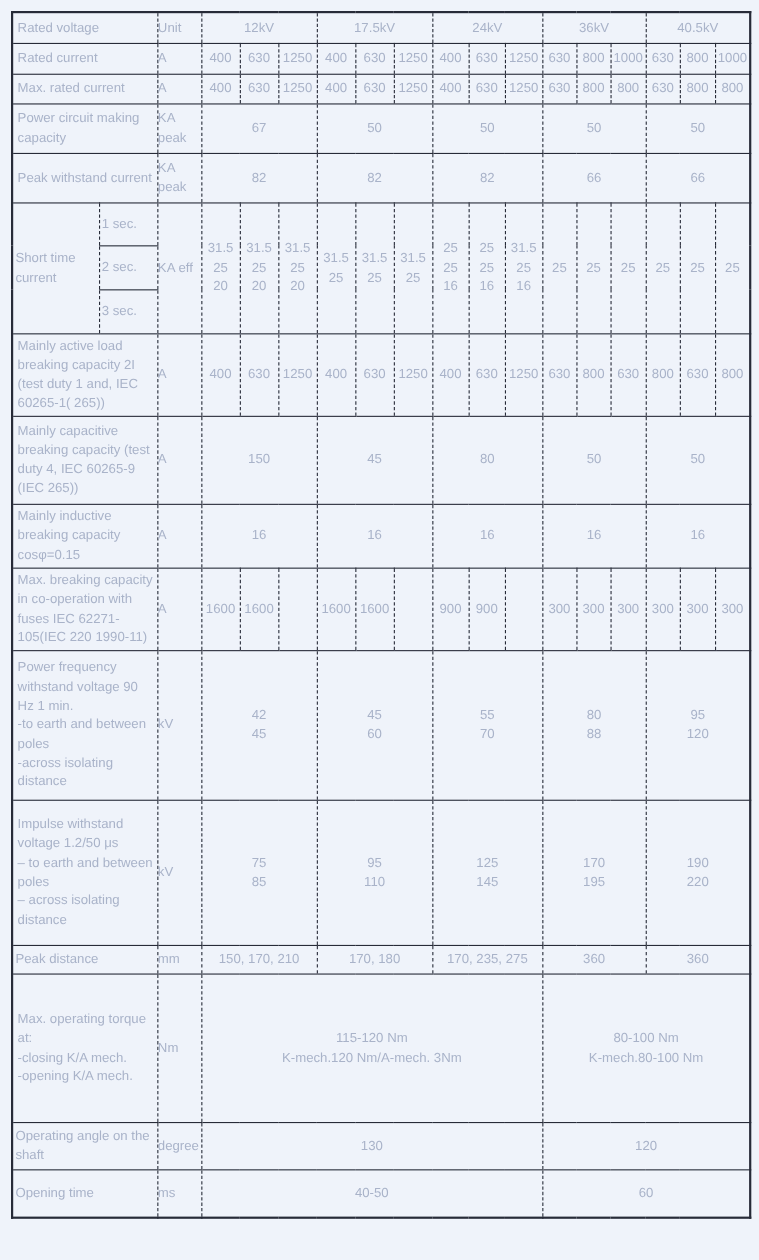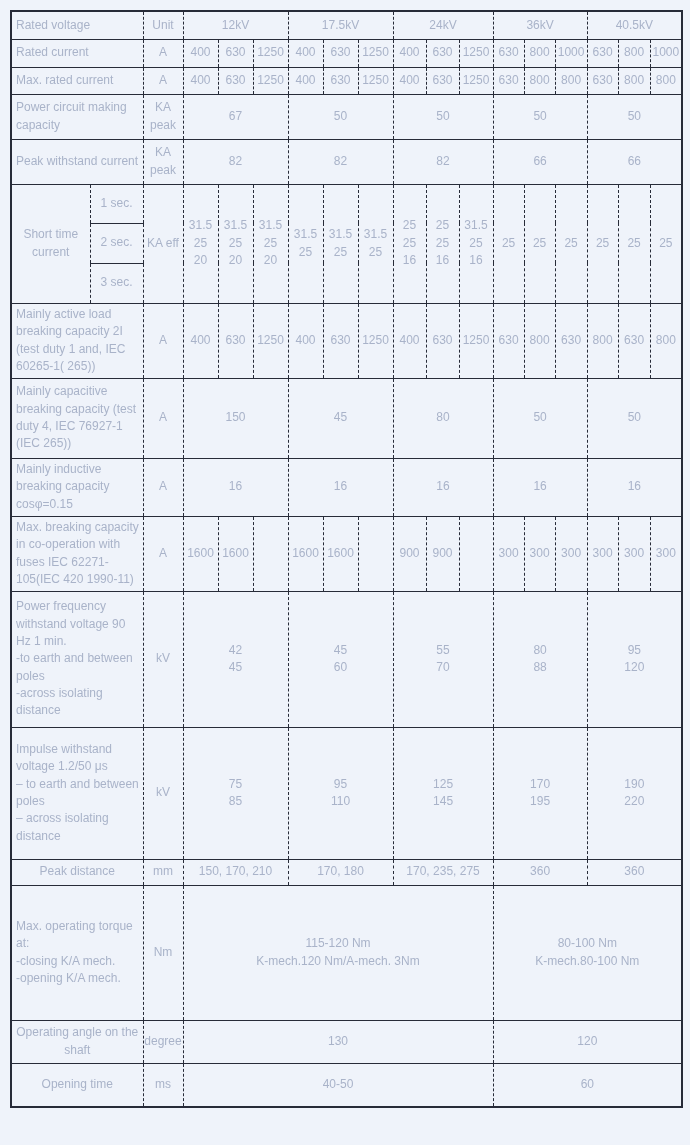--- a/index.html
+++ b/index.html
@@ -22,22 +22,22 @@
     border-right:1px dashed #272b38;
     color:#a9b3c9;
     font-size:12px;
     line-height:1.45;
     white-space:pre-line;
     vertical-align:middle;
     padding:2px 2px;
     overflow:hidden;
   }
   td.lbl{text-align:left;padding-left:4px;padding-right:3px;}
-  td.c{text-align:center;}
-  td.u{text-align:center;padding:2px 0;}
+  td.c{}
+  td.u{text-align:left;padding:2px 0;}
   td.v{text-align:center;padding:2px 1px;}
 </style>
 </head>
 <body>
 
 <div class="wrap">
 <table>
   <colgroup>
     <col style="width:79px">
         <col style="width:53px">
@@ -186,41 +186,41 @@
     <td class="v">1250</td>
     <td class="v">630</td>
     <td class="v">800</td>
     <td class="v">630</td>
     <td class="v">800</td>
     <td class="v">630</td>
     <td class="v">800</td>
   </tr>
 
   <tr style="height:80px">
-    <td class="lbl" colspan="2">Mainly capacitive breaking capacity (test duty 4, IEC 76927-1 (IEC 265))</td>
+    <td class="lbl" colspan="2">Mainly capacitive breaking capacity (test duty 4, IEC 60265-9 (IEC 265))</td>
     <td class="u">A</td>
     <td class="v" colspan="3">150</td>
     <td class="v" colspan="3">45</td>
     <td class="v" colspan="3">80</td>
     <td class="v" colspan="3">50</td>
     <td class="v" colspan="3">50</td>
   </tr>
 
   <tr style="height:58px">
     <td class="lbl" colspan="2">Mainly inductive breaking capacity cosφ=0.15</td>
     <td class="u">A</td>
     <td class="v" colspan="3">16</td>
     <td class="v" colspan="3">16</td>
     <td class="v" colspan="3">16</td>
     <td class="v" colspan="3">16</td>
     <td class="v" colspan="3">16</td>
   </tr>
 
   <tr style="height:75px">
-    <td class="lbl" colspan="2">Max. breaking capacity in co-operation with fuses IEC 62271-105(IEC 420 1990-11)</td>
+    <td class="lbl" colspan="2">Max. breaking capacity in co-operation with fuses IEC 62271-105(IEC 220 1990-11)</td>
     <td class="u">A</td>
     <td class="v">1600</td>
     <td class="v">1600</td>
     <td class="v"></td>
     <td class="v">1600</td>
     <td class="v">1600</td>
     <td class="v"></td>
     <td class="v">900</td>
     <td class="v">900</td>
     <td class="v"></td>

